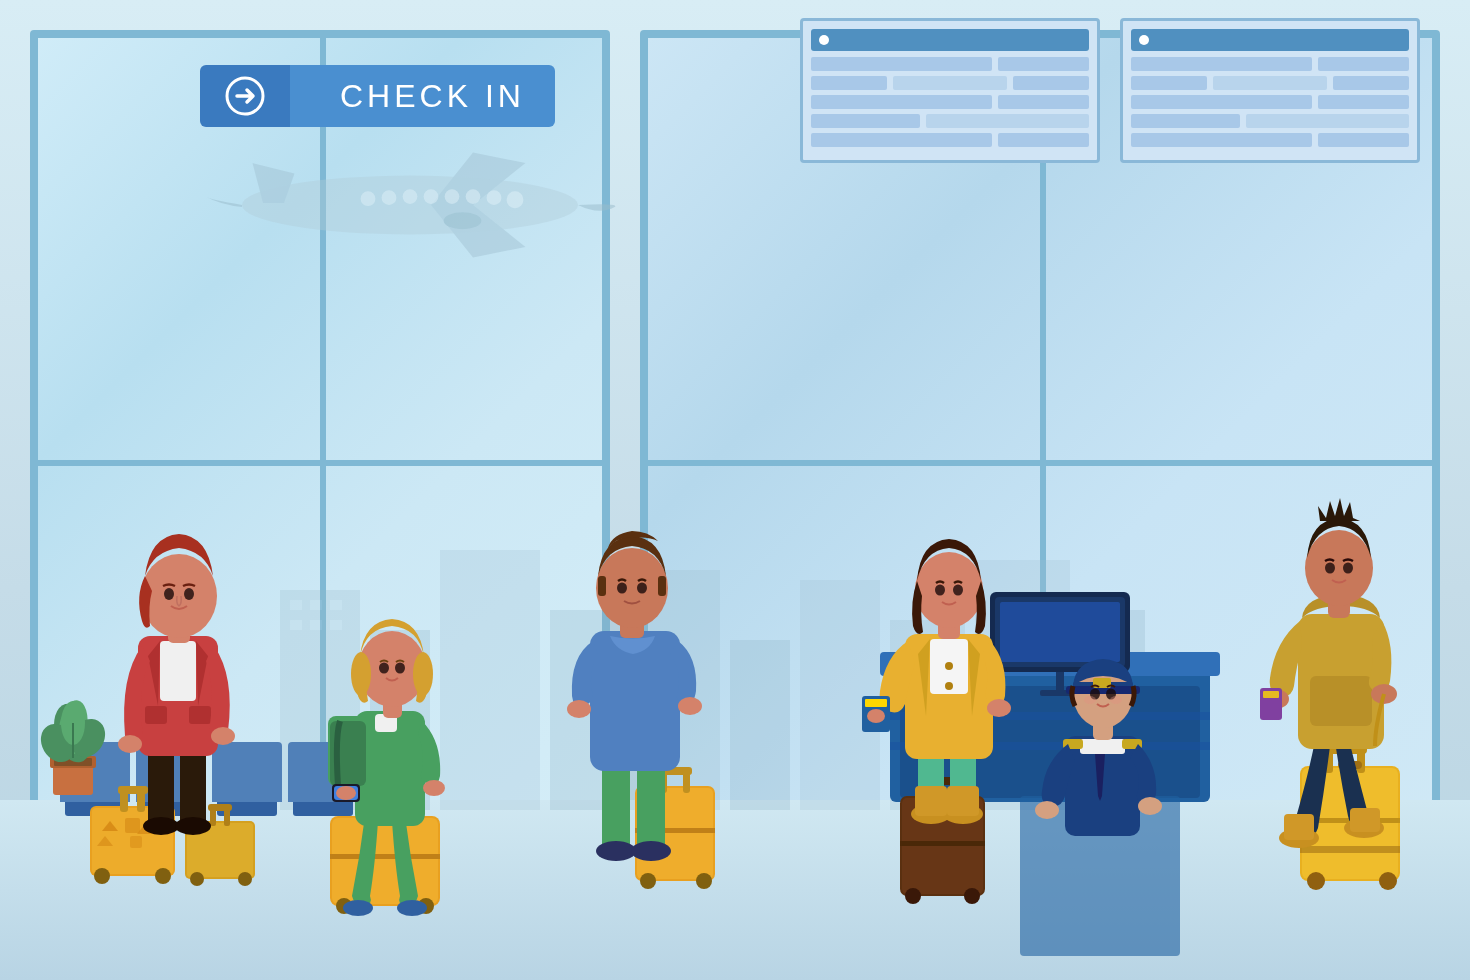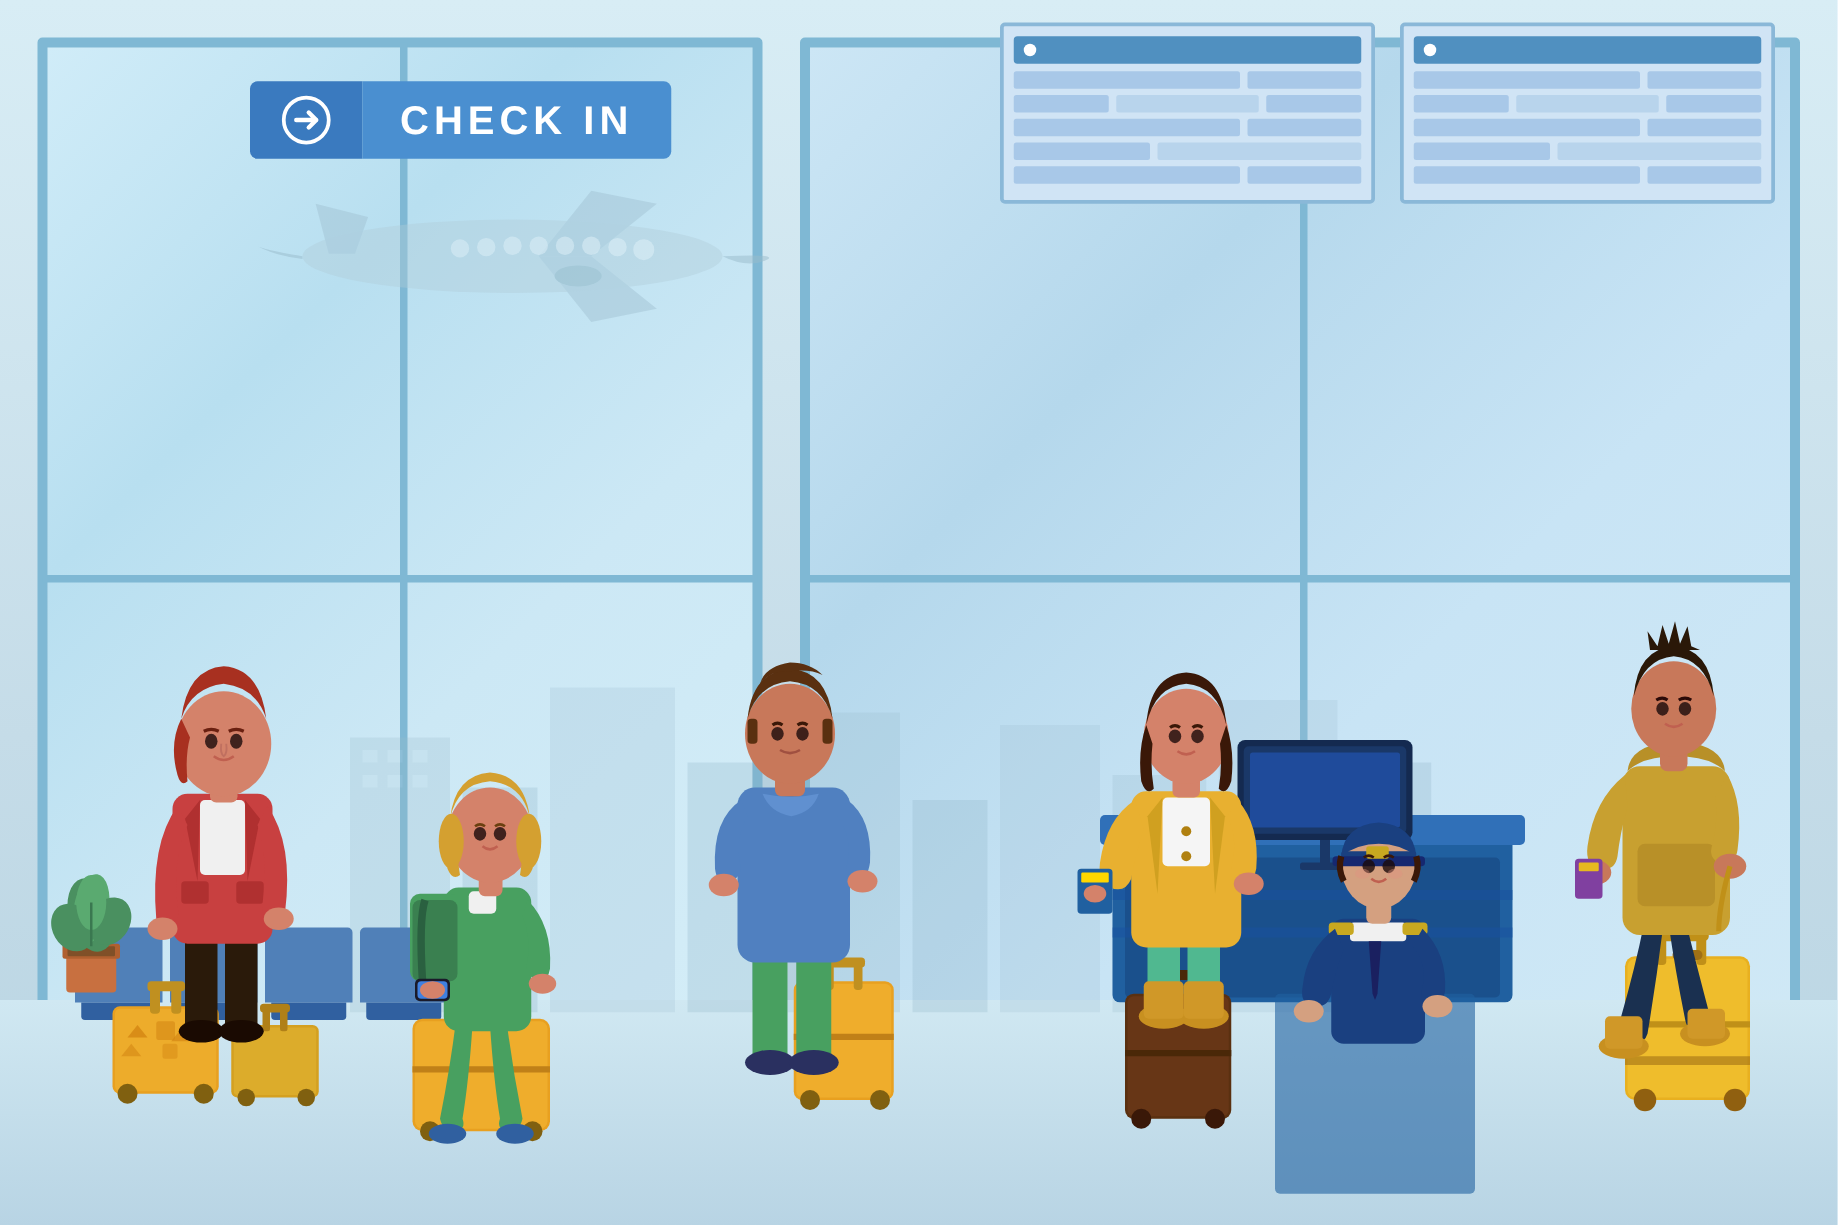--- a/index.html
+++ b/index.html
@@ -121,22 +121,23 @@
       height: 62px;
       padding: 0 30px;
       display: flex;
       align-items: center;
       justify-content: center;
       border-radius: 0 6px 6px 0;
     }
     .checkin-text {
       color: white;
       font-size: 32px;
-      font-weight: 700;
+      font-weight: 400;
       letter-spacing: 4px;
+      margin-left: 20px;
     }
 
     
     .flight-boards {
       position: absolute;
       top: 18px;
       right: 50px;
       display: flex;
       gap: 20px;
     }

